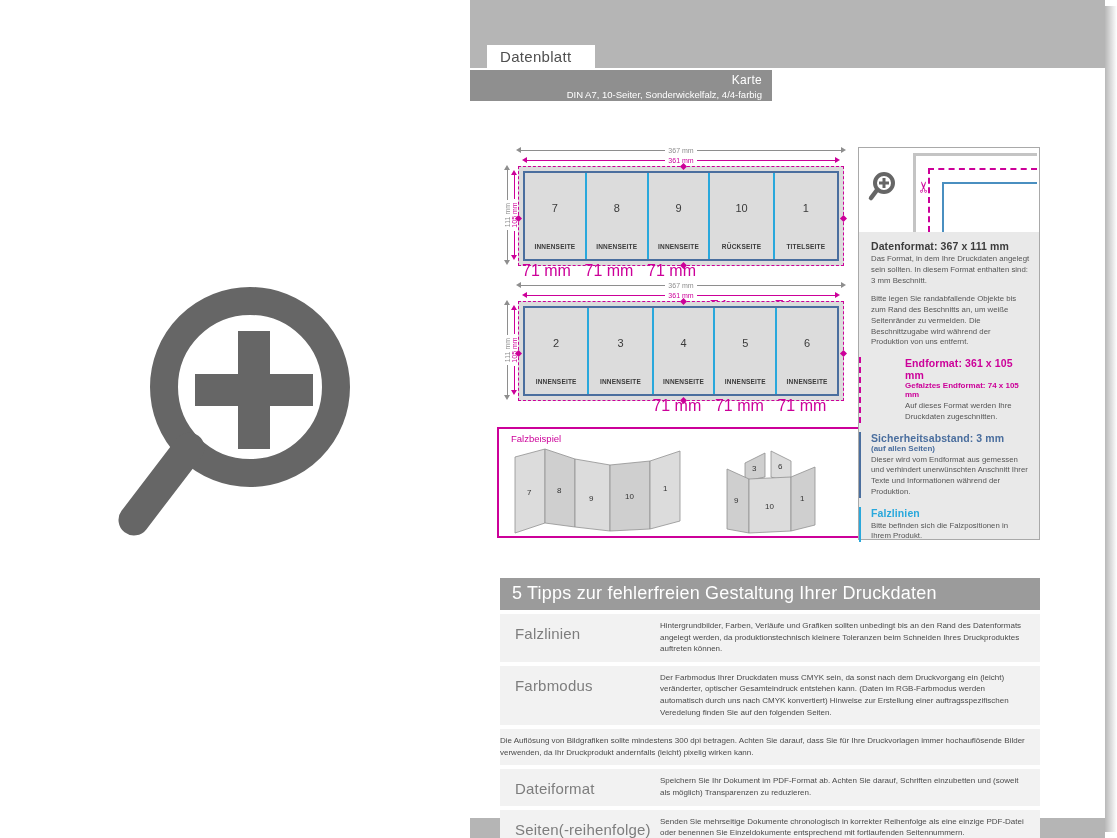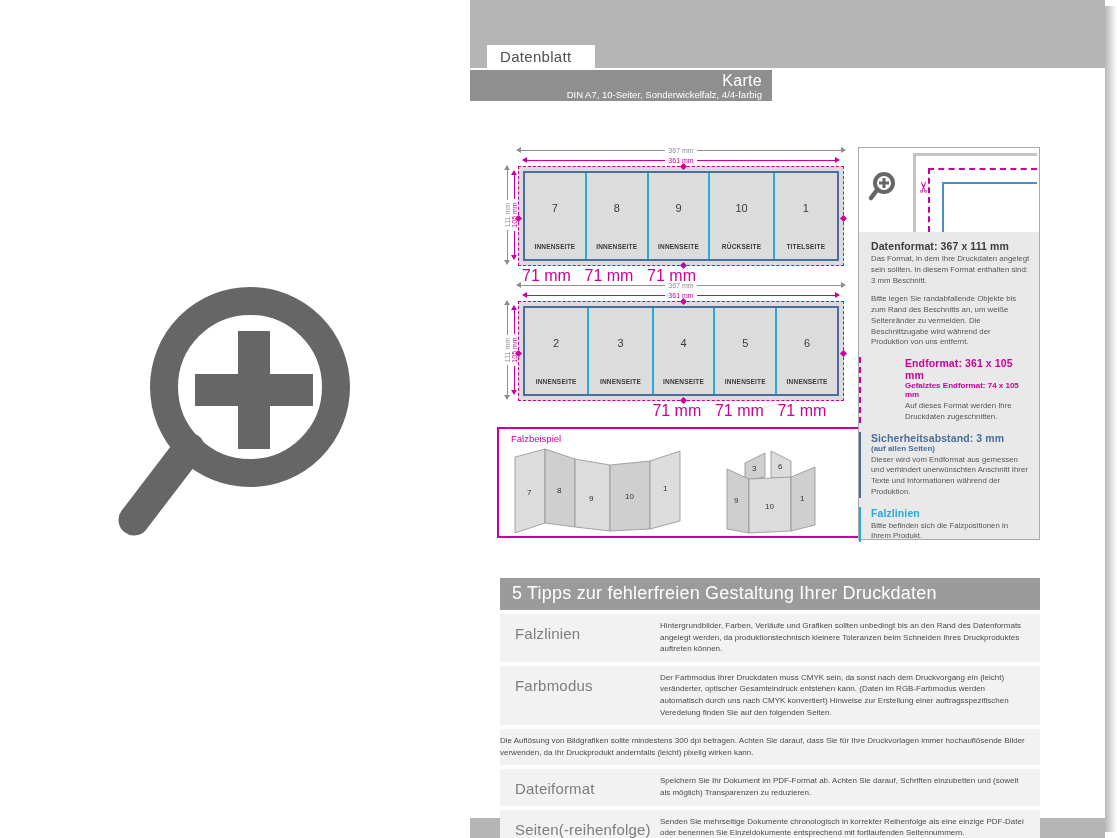--- a/index.html
+++ b/index.html
@@ -16,35 +16,35 @@
                  background:linear-gradient(to right, rgba(0,0,0,0.28), rgba(0,0,0,0)); }
 
   .band-top { position:absolute; left:0; top:0; width:635px; height:68px; background:#b5b5b5; }
   .band-bottom { position:absolute; left:0; top:818px; width:635px; height:20px; background:#b5b5b5; }
 
   .tab { position:absolute; left:17px; top:45px; width:108px; height:23px; background:#ffffff;
          color:#4f4f4f; font-size:15px; line-height:23px; padding-left:13px; letter-spacing:0.3px; }
 
   .title-bar { position:absolute; left:0; top:70px; width:302px; height:31px; background:#8f8f8f;
                color:#ffffff; text-align:right; padding:2px 10px 0 0; }
-  .title-bar .t { font-size:16px; line-height:17px; letter-spacing:0.3px; }
+  .title-bar .t { font-size:12px; line-height:17px; letter-spacing:0.3px; }
   .title-bar .s { font-size:9.5px; line-height:11px; }
 
   
   .dim { position:absolute; display:flex; align-items:center; height:8px; }
   .dim .ln { flex:1; border-top:1px solid; height:0; }
   .dim .tipL { width:0; height:0; border:3px solid transparent; border-left:none; border-right:5px solid; }
   .dim .tipR { width:0; height:0; border:3px solid transparent; border-right:none; border-left:5px solid; }
   .dim .lbl { font-size:7px; line-height:1; padding:0 3px; white-space:nowrap; }
   .gray-dim { color:#8e8e8e; }
   .mag-dim  { color:#cc0099; }
   .dim.v { transform:rotate(-90deg); }
 
   .seg-row { position:absolute; display:flex; height:8px; }
-  .seg { display:flex; align-items:center; }
+  .seg { display:flex; align-items:flex-end; }
   .seg.w71 { flex:71; } .seg.w74 { flex:74;margin-top:44px; }
 
   
   .diagram { position:absolute; width:350px; height:140px; }
   .diagram-body { position:absolute; left:18px; top:20px; width:326px; height:100px;
                   background:#dcdcdc; border:1px dashed #cc0099; }
   .endformat { position:absolute; left:4px; top:4px; right:4px; bottom:4px;
                border:2px solid #4a6e9e; display:flex; }
   .panel { display:flex; flex-direction:column; align-items:center; }
   .panel.w71 { flex:71; } .panel.w74 { flex:74; }

